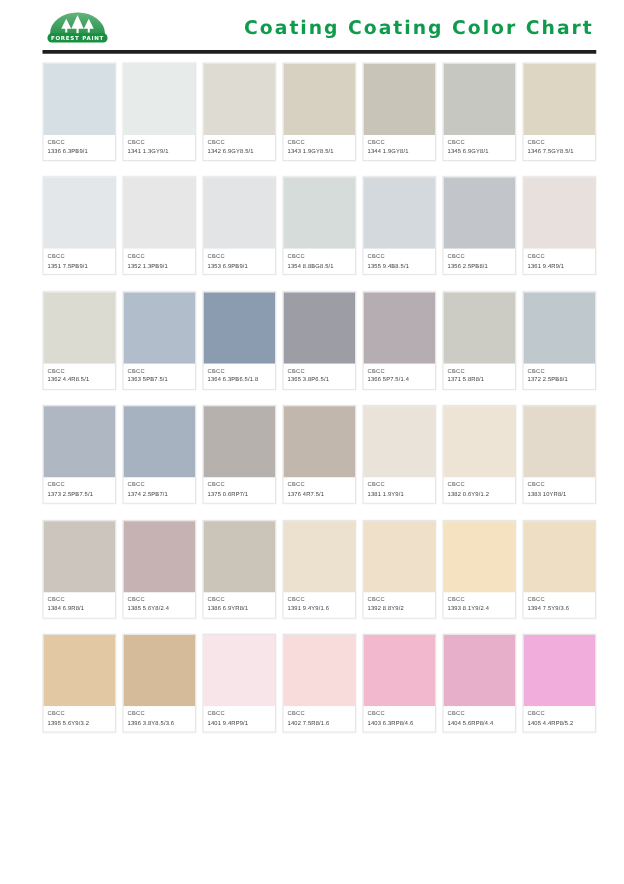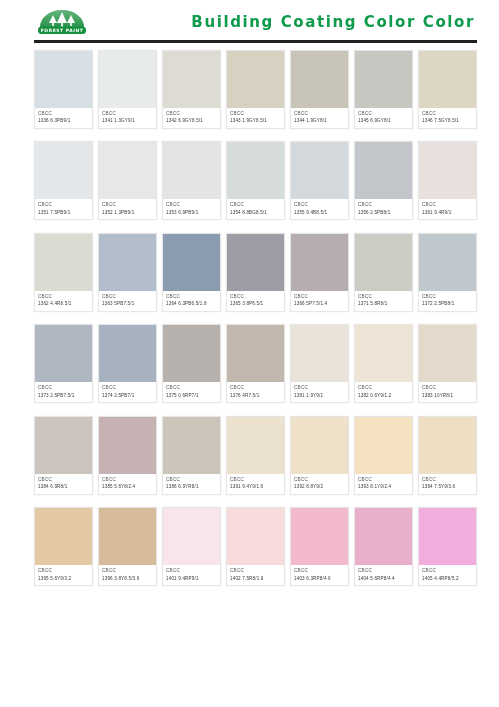--- a/index.html
+++ b/index.html
@@ -127,21 +127,21 @@
           <rect x="27.2" y="15" width="1.7" height="5"></rect>
           <polygon points="37,8 41,16 33,16"></polygon>
           <rect x="36.2" y="15" width="1.6" height="4"></rect>
         </g>
 
         <rect x="4" y="19.5" width="48" height="7.5" rx="3.5" fill="#17913f"></rect>
         <text x="28" y="25" font-family="DejaVu Sans, sans-serif" font-size="4.4" font-weight="bold" fill="#ffffff" text-anchor="middle" letter-spacing="0.6">FOREST PAINT</text>
       </svg>
     </div>
 
-    <div class="chart-title">Building Coating Color Color</div>
+    <div class="chart-title">Coating Coating Color Chart</div>
   </div>
   <div class="header-rule"></div>
 
   <div class="swatch-grid">
       <div class="swatch-row">
         <div class="swatch-card">
           <div class="swatch-color" style="background: rgb(213, 223, 228);"></div>
           <div class="swatch-label">
             <span class="swatch-brand">CBCC</span>
             <span class="swatch-code">1336 6.3PB9/1</span>

